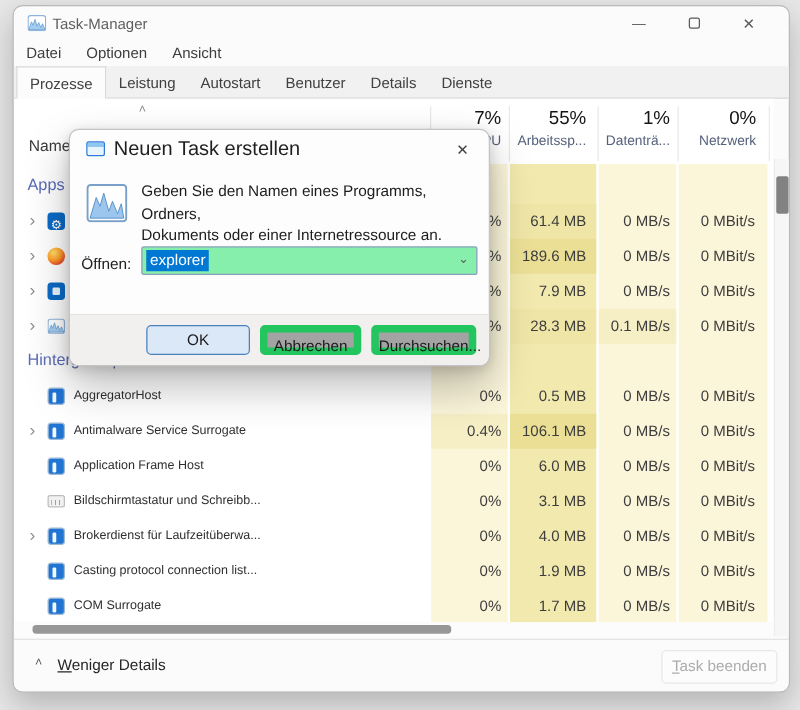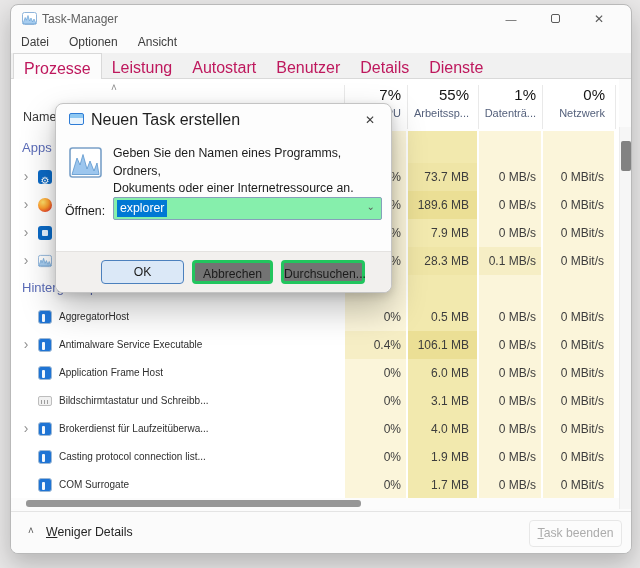--- a/index.html
+++ b/index.html
@@ -28,21 +28,21 @@
   .wc-max i { display:inline-block; width:9px; height:9px; border:1px solid #5a5a5a; border-radius:2px; margin-top:9px; }
   .wc-close { font-size:12px; }
 
   
   .menubar { position:absolute; top:28px; left:0; height:20px; display:flex; }
   .menu-item { font-size:12px; color:#3d3d3d; padding:2px 10px 0; }
 
   
   .tabbar { position:absolute; top:48px; left:0; right:0; height:26px; background:#f1f1f1;
             box-shadow:inset 0 -1px 0 #d9d9d9; display:flex; padding-left:2px; }
-  .tab { font-size:16px; color:#be185d; padding:6px 10px 0; height:26px; }
+  .tab { font-size:12px; color:#404040; padding:6px 10px 0; height:26px; }
   .tab.active { background:#fcfcfc; border:1px solid #d9d9d9; border-bottom:none; box-shadow:0 1px 0 #fcfcfc; }
 
   
   .theader { position:absolute; top:74px; left:0; width:608px; height:52px; background:#fff; }
   .h-name { position:absolute; left:12px; bottom:7px; font-size:12.5px; color:#3a3a3a; }
   .h-sort { position:absolute; left:100px; top:3px; font-size:10px; color:#8a8a8a; }
   .hcol { position:absolute; top:7px; text-align:right; }
   .hval { display:block; font-size:15px; color:#151515; }
   .hlab { display:block; font-size:11px; color:#55617c; margin-top:4px; white-space:nowrap; overflow:hidden; }
   .vline { position:absolute; top:6px; height:44px; width:1px; background:#e9e9e9; }
@@ -105,22 +105,22 @@
                     background:linear-gradient(#8ec8f2 0 4px, #e9f4fd 4px); }
   .dlg-title { position:absolute; left:35px; top:7px; font-size:16px; color:#1f1f1f; }
   .dlg-close { position:absolute; right:8px; top:4px; width:26px; height:24px; text-align:center; line-height:24px; font-size:12px; color:#3f3f3f; }
   .dlg-msgicon { position:absolute; left:13px; top:43px; width:33px; height:31px; }
   .dlg-text { position:absolute; left:57px; top:41px; width:274px; font-size:12.3px; line-height:17.5px; color:#1c1c1c; }
   .dlg-open-label { position:absolute; left:9px; top:96px; height:23px; line-height:23px; font-size:12.3px; color:#1c1c1c; }
   .dlg-combo { position:absolute; left:57px; top:93px; width:269px; height:23px; background:#86efac; border:1px solid #86a0ba; border-radius:2px; }
   .dlg-sel { position:absolute; left:3px; top:2px; height:17px; line-height:17px; padding:0 3px; background:#0078d4; color:#fff; font-size:12.3px; }
   .dlg-combo-chev { position:absolute; right:6px; top:3px; font-size:10px; color:#5a5a5a; }
   .dlg-footer { position:absolute; left:0; right:0; bottom:0; height:41px; background:#f2f0ee; border-top:1px solid #e4e2e0;
-                border-radius:0 0 8px 8px; display:flex; justify-content:flex-end; align-items:center; gap:8px; padding-right:26px; }
-  .dlg-btn { height:24px; border-radius:4px; font-size:12.2px; line-height:22px; text-align:center; background:#737373; border:3px solid #22c55e; color:#1b1b1b; }
+                border-radius:0 0 8px 8px; display:flex; justify-content:flex-end; align-items:center; gap:8px; padding-right:10px; }
+  .dlg-btn { height:24px; border-radius:4px; font-size:12.2px; line-height:22px; text-align:center; background:#a3a3a3; border:6px solid #22c55e; color:#1b1b1b; }
   .dlg-btn.ok { width:83px; background:#dbe8f7; border:1px solid #4c80bd; }
   .dlg-btn.cancel { width:81px; }
   .dlg-btn.browse { width:84px; }
 </style>
 </head>
 <body>
 
 <div class="window">
 
   <div class="titlebar">
@@ -183,21 +183,21 @@
     <div class="tint" id="t-disk"></div>
     <div class="tint" id="t-net"></div>
 
     <div class="group-label" id="g-apps">Apps</div>
 
     <div class="prow" style="top:32px">
       <span class="chev">›</span>
       <span class="picon icon-settings"><span>⚙</span></span>
       <span class="pname"></span>
       <span class="cell c-cpu">%</span>
-      <span class="cell c-mem hot-a">73.7 MB</span>
+      <span class="cell c-mem hot-a">61.4 MB</span>
       <span class="cell c-disk">0 MB/s</span>
       <span class="cell c-net">0 MBit/s</span>
     </div>
     <div class="prow" style="top:60px">
       <span class="chev">›</span>
       <span class="picon icon-firefox"></span>
       <span class="pname"></span>
       <span class="cell c-cpu">%</span>
       <span class="cell c-mem hot-b">189.6 MB</span>
       <span class="cell c-disk">0 MB/s</span>
@@ -231,21 +231,21 @@
       <span class="picon icon-appwin"></span>
       <span class="pname">AggregatorHost</span>
       <span class="cell c-cpu">0%</span>
       <span class="cell c-mem">0.5 MB</span>
       <span class="cell c-disk">0 MB/s</span>
       <span class="cell c-net">0 MBit/s</span>
     </div>
     <div class="prow" style="top:200px">
       <span class="chev">›</span>
       <span class="picon icon-appwin"></span>
-      <span class="pname">Antimalware Service Executable</span>
+      <span class="pname">Antimalware Service Surrogate</span>
       <span class="cell c-cpu hot-c">0.4%</span>
       <span class="cell c-mem hot-b">106.1 MB</span>
       <span class="cell c-disk">0 MB/s</span>
       <span class="cell c-net">0 MBit/s</span>
     </div>
     <div class="prow" style="top:228px">
       <span class="picon icon-appwin"></span>
       <span class="pname">Application Frame Host</span>
       <span class="cell c-cpu">0%</span>
       <span class="cell c-mem">6.0 MB</span>

